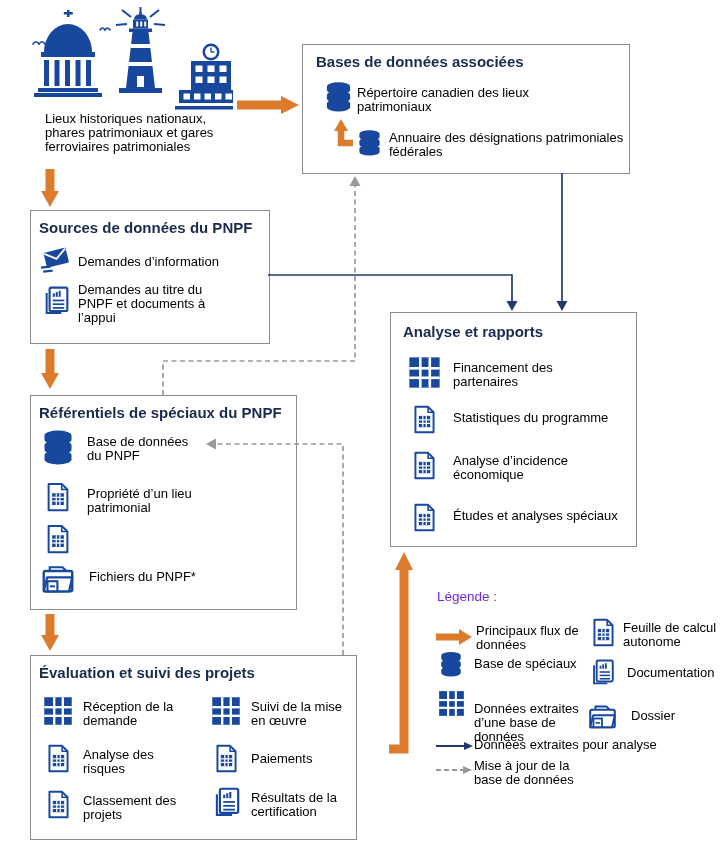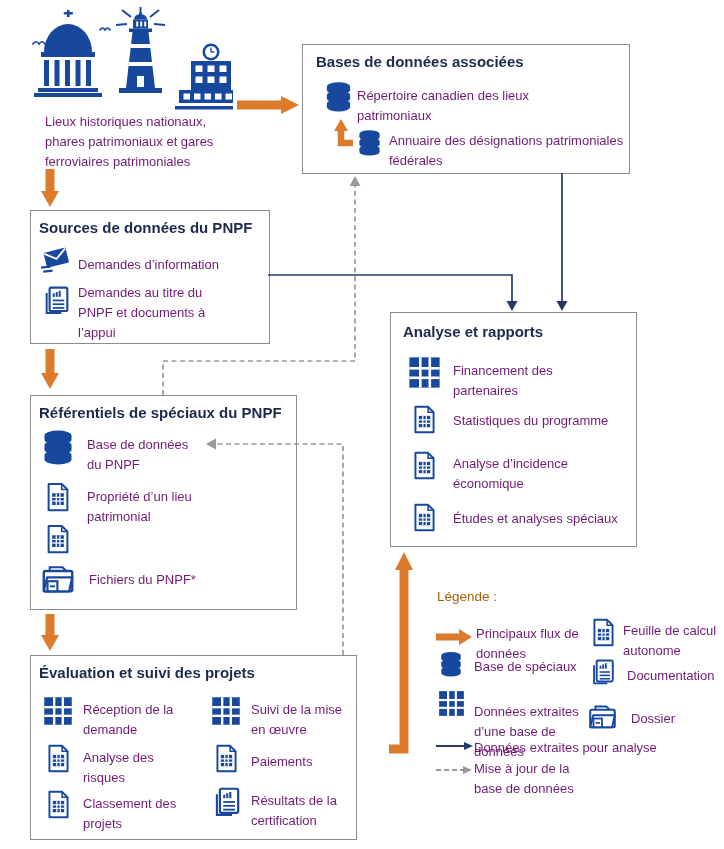--- a/index.html
+++ b/index.html
@@ -2,25 +2,25 @@
 <html><head>
 <meta charset="utf-8">
 <style>
   html,body{margin:0;padding:0;}
   body{
     width:724px;height:849px;position:relative;background:#ffffff;
     font-family:"Liberation Sans",sans-serif;color:#22334f;overflow:hidden;
   }
   .box{position:absolute;border:1px solid #8c8c8c;background:#fff;}
   .btitle{position:absolute;font-weight:bold;font-size:15px;color:#1a2b4d;white-space:nowrap;}
-  .lbl{position:absolute;font-size:13px;line-height:20px;color:#701a75;}
+  .lbl{position:absolute;font-size:13px;line-height:14px;color:#000000;}
   .pre{white-space:pre-line;margin-left:12px;}
   .ic{position:absolute;color:#17489e;}
   .overlay{position:absolute;left:0;top:0;pointer-events:none;}
-  .legend-title{position:absolute;font-size:13.5px;color:#a16207;}
+  .legend-title{position:absolute;font-size:13.5px;color:#6d28d9;}
   svg{display:block;}
 </style>
 </head>
 <body>
 
 <svg width="0" height="0" style="position:absolute" aria-hidden="true">
   <defs>
     <symbol id="i-db" viewBox="0 0 24 24">
       <path fill="currentColor" d="M3 4.2 a9 3.2 0 0 1 18 0 l0 3 a9 3.2 0 0 1 -18 0 z"></path>
       <path fill="currentColor" d="M3 10.8 a9 3.2 0 0 1 18 0 l0 3 a9 3.2 0 0 1 -18 0 z"></path>

